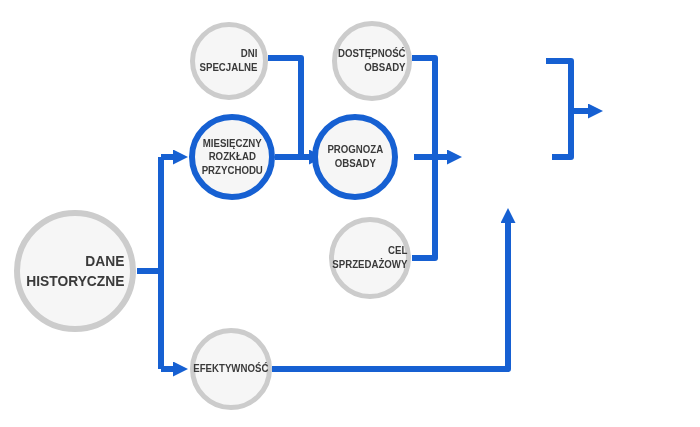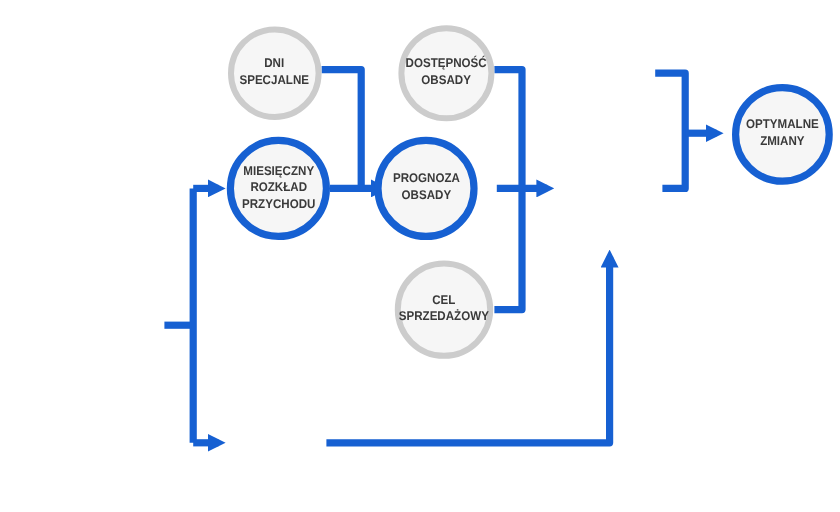--- a/index.html
+++ b/index.html
@@ -36,21 +36,21 @@
   .arrowhead{ fill:var(--blue); }
   .node{
     position:absolute;
     border-radius:50%;
     background:var(--fill);
     display:flex;
     align-items:center;
     justify-content:center;
     text-align:center;
   }
-  .node.gray{ border:5px solid var(--gray); }
+  .node.gray{ border:5px solid var(--gray);text-align:right; }
   .node.blue{ border:6px solid var(--blue); }
   .node.large{ border-width:6px; }
   .node-label{
     white-space:pre-line;
     color:var(--text);
     font-weight:700;
     font-size:10.5px;
     line-height:1.3;
     letter-spacing:0px;
     transform:scaleX(0.92);
@@ -83,20 +83,24 @@
     <path class="connector" d="M412,58 L435,58 L435,157"></path>
     <path class="connector" d="M412,258 L435,258 L435,157"></path>
     <path class="connector" d="M414,157 L456,157" marker-end="url(#arrow)"></path>
 
     <path class="connector" d="M546,61 L571,61 L571,157 L552,157"></path>
     <path class="connector" d="M571,111 L597,111" marker-end="url(#arrow)"></path>
 
     <path class="connector" d="M272,369 L508,369 L508,214" marker-end="url(#arrow)"></path>
   </svg>
 
+  <div class="node gray large" style="left:14px;top:210px;width:122px;height:122px;">
+    <span class="node-label">DANE
+HISTORYCZNE</span>
+  </div>
 
   <div class="node gray" style="left:190px;top:22px;width:78px;height:78px;">
     <span class="node-label">DNI
 SPECJALNE</span>
   </div>
 
   <div class="node blue" style="left:189px;top:114px;width:86px;height:86px;">
     <span class="node-label">MIESIĘCZNY
 ROZKŁAD
 PRZYCHODU</span>
@@ -112,19 +116,18 @@
 OBSADY</span>
   </div>
 
   <div class="node gray" style="left:329px;top:217px;width:82px;height:82px;">
     <span class="node-label">CEL
 SPRZEDAŻOWY</span>
   </div>
 
 
 
-  <div class="node blue" style="left:610px;top:70px;width:84px;height:84px;">
-    <span class="node-label">OPTYMALNE
-ZMIANY</span>
+
+  <div class="node gray" style="left:190px;top:328px;width:82px;height:82px;">
+    <span class="node-label">EFEKTYWNOŚĆ</span>
   </div>
-
 
 </div>
 
 </body></html>

